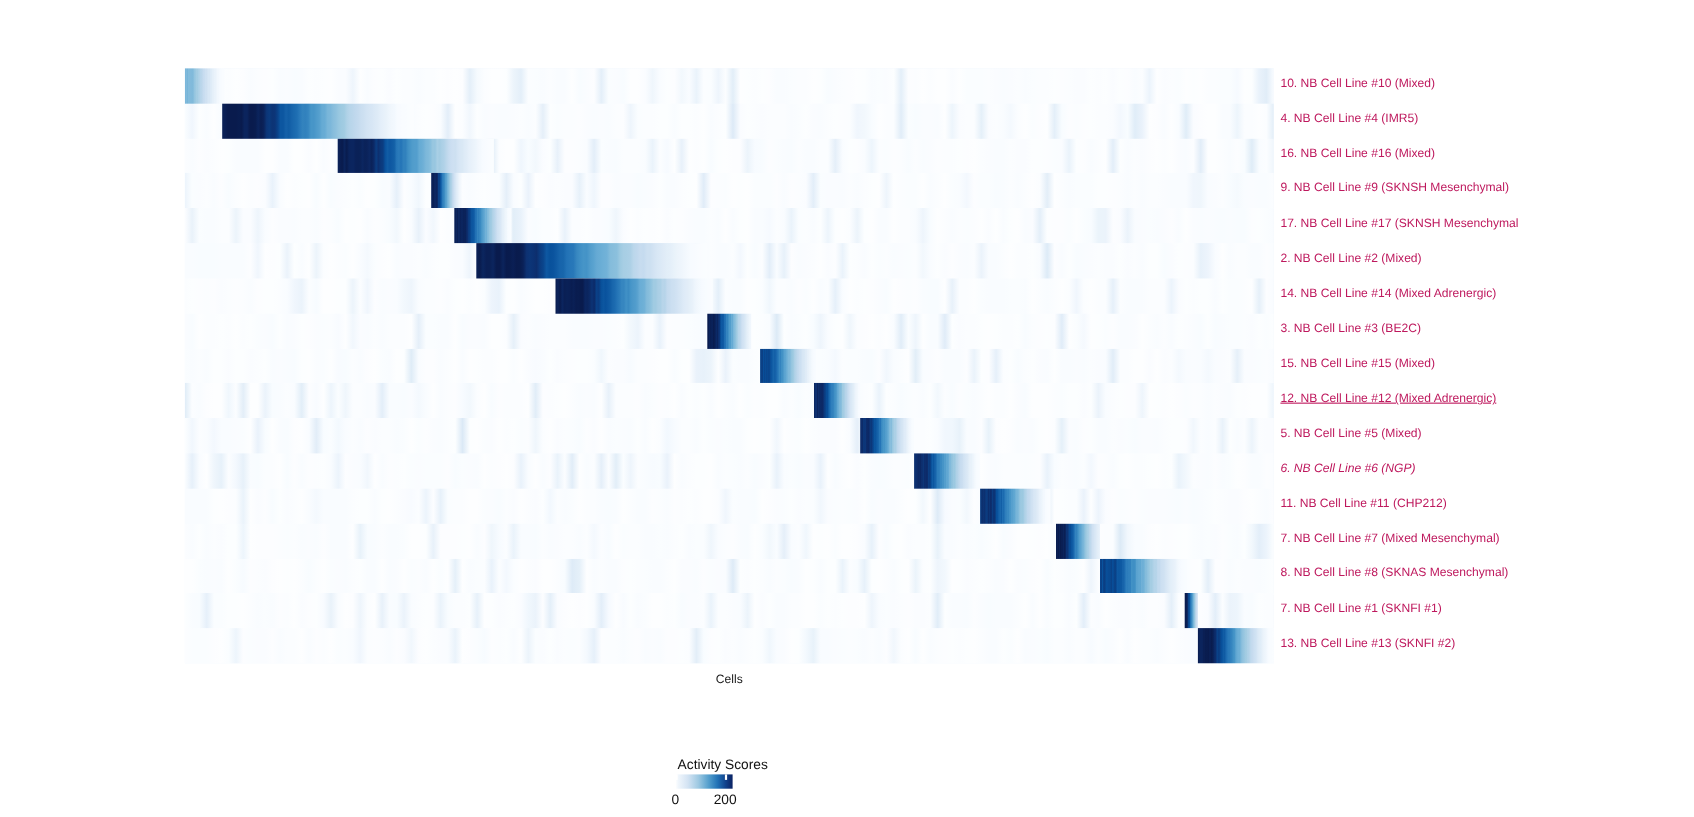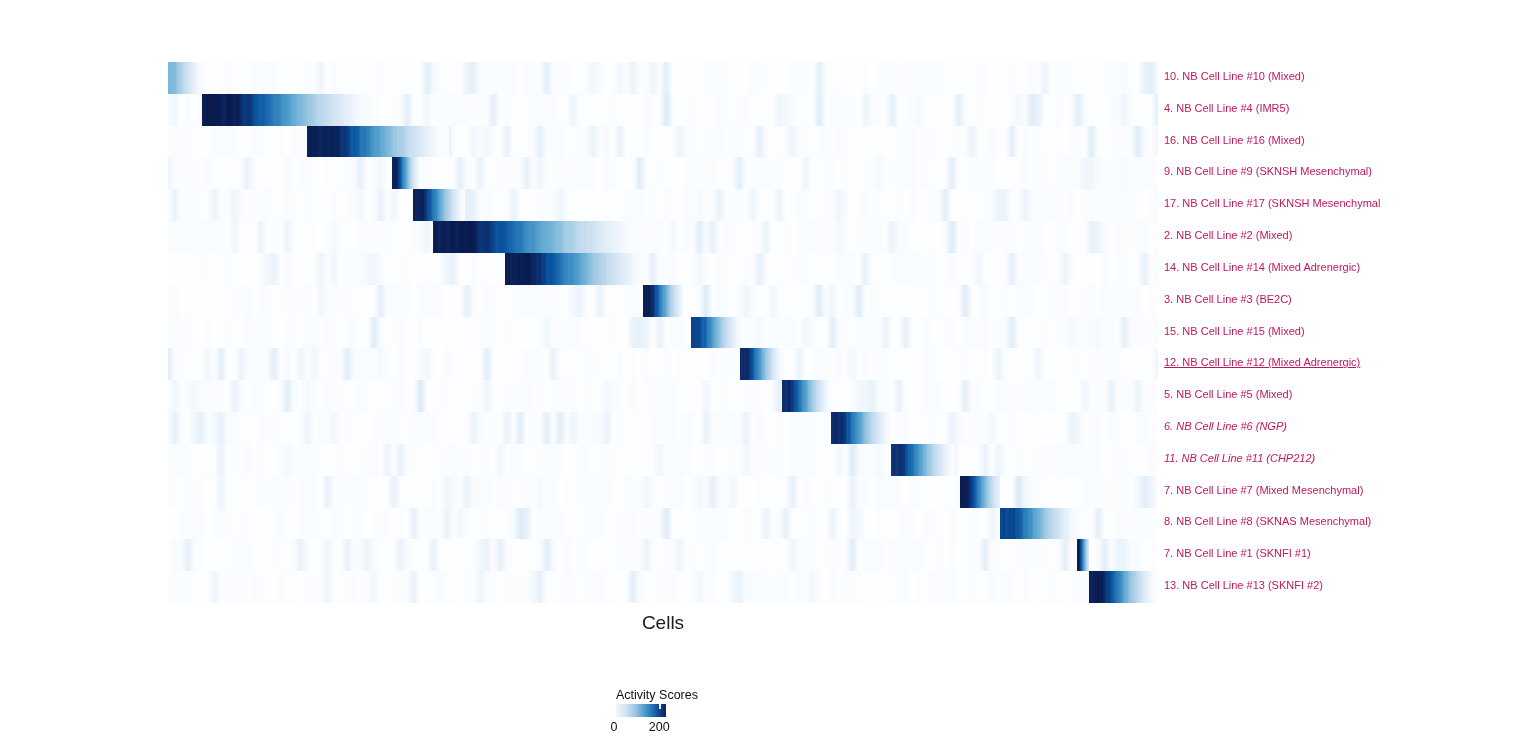--- a/index.html
+++ b/index.html
@@ -68,21 +68,21 @@
     font-size: 15px;
     color: #1a1a1a;
     white-space: nowrap;
   }
   #xlabel {
     position: absolute;
     left: 168px;
     top: 612px;
     width: 990px;
     text-align: center;
-    font-size: 19px;
+    font-size: 11px;
     color: #1a1a1a;
   }
 
   
   #row-labels {
     position: absolute;
     left: 1164px;
     top: 62px;
     width: 370px;
     height: 541px;
@@ -221,21 +221,21 @@
       <div class="row-label" style="top: 72.5588px;">16. NB Cell Line #16 (Mixed)</div>
       <div class="row-label" style="top: 104.382px;">9. NB Cell Line #9 (SKNSH Mesenchymal)</div>
       <div class="row-label" style="top: 136.206px;">17. NB Cell Line #17 (SKNSH Mesenchymal</div>
       <div class="row-label" style="top: 168.029px;">2. NB Cell Line #2 (Mixed)</div>
       <div class="row-label" style="top: 199.853px;">14. NB Cell Line #14 (Mixed Adrenergic)</div>
       <div class="row-label" style="top: 231.676px;">3. NB Cell Line #3 (BE2C)</div>
       <div class="row-label" style="top: 263.5px;">15. NB Cell Line #15 (Mixed)</div>
       <div class="row-label" style="top: 295.324px; text-decoration: underline;">12. NB Cell Line #12 (Mixed Adrenergic)</div>
       <div class="row-label" style="top: 327.147px;">5. NB Cell Line #5 (Mixed)</div>
       <div class="row-label" style="top: 358.971px; font-style: italic;">6. NB Cell Line #6 (NGP)</div>
-      <div class="row-label" style="top: 390.794px; font-style: italic;">11. NB Cell Line #11 (CHP212)</div>
+      <div class="row-label" style="top: 390.794px;">11. NB Cell Line #11 (CHP212)</div>
       <div class="row-label" style="top: 422.618px;">7. NB Cell Line #7 (Mixed Mesenchymal)</div>
       <div class="row-label" style="top: 454.441px;">8. NB Cell Line #8 (SKNAS Mesenchymal)</div>
       <div class="row-label" style="top: 486.265px;">7. NB Cell Line #1 (SKNFI #1)</div>
       <div class="row-label" style="top: 518.088px;">13. NB Cell Line #13 (SKNFI #2)</div>
     </div>
 
   <div id="legend">
     <div id="legend-title">Activity Scores</div>
     <div id="legend-bar"></div>
   <div class="legend-tick" style="left: 0px;"></div>

